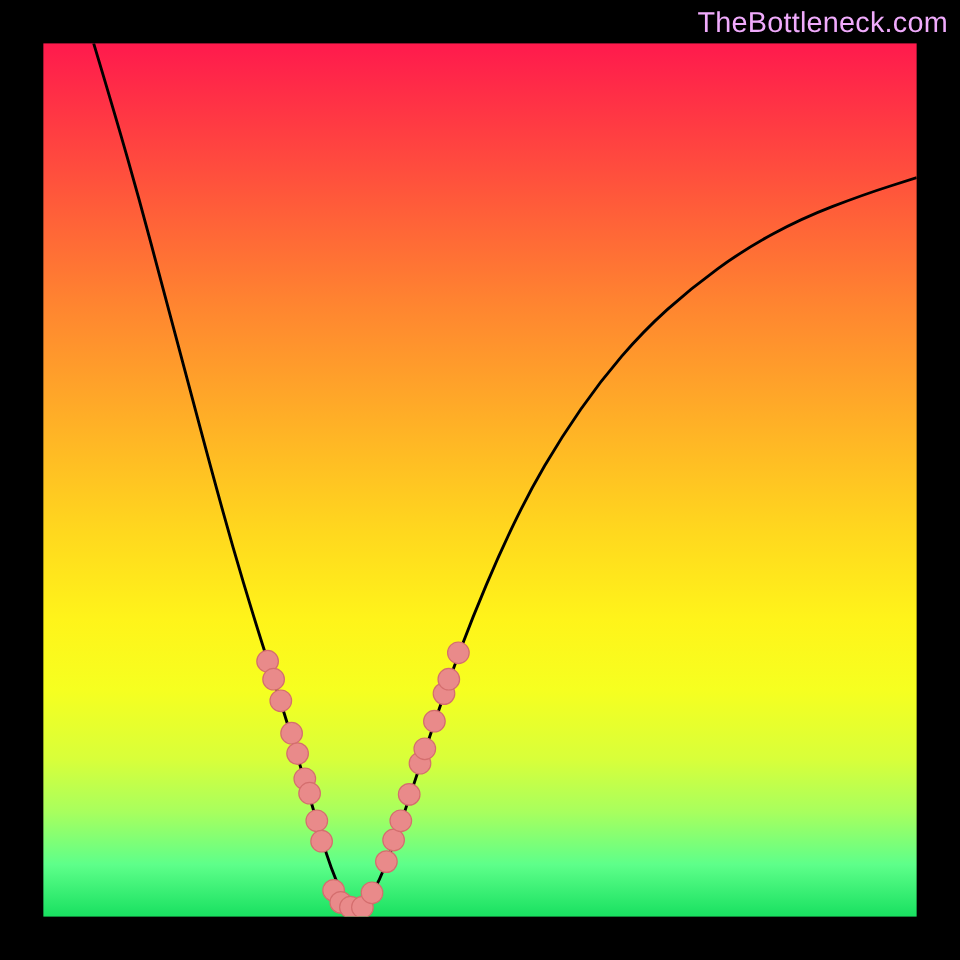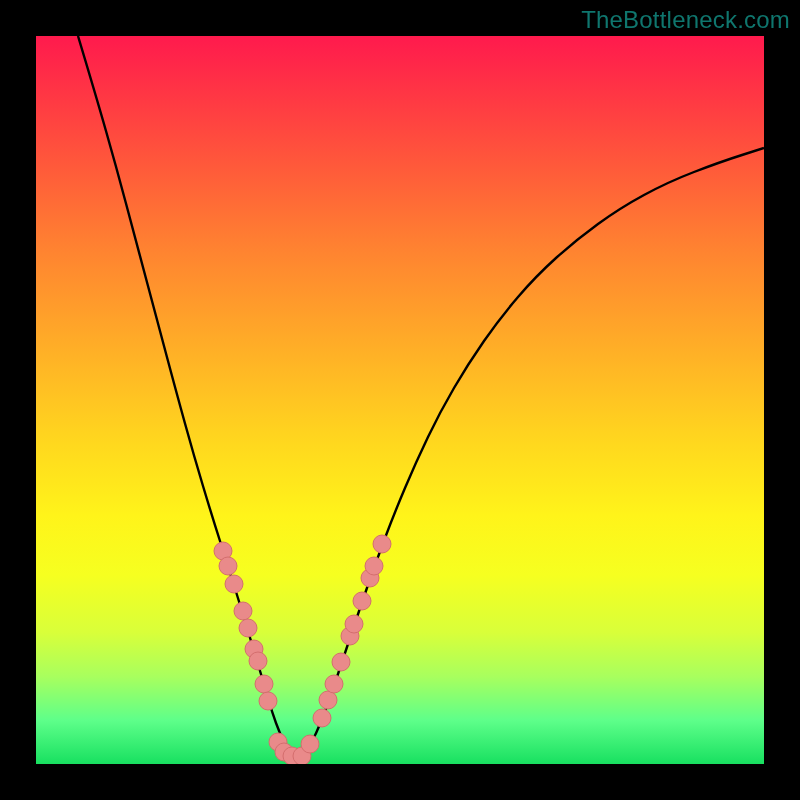--- a/index.html
+++ b/index.html
@@ -45,21 +45,21 @@
       #d8ff3a 82%,
       #a8ff5e 88%,
       #5eff8a 94%,
       #18e060 100%
     );
   }
   .watermark {
     position: absolute;
     top: 6px;
     right: 10px;
-    color: #0f766e;
+    color: #f0abfc;
     font-size: 24px;
     font-weight: 500;
     letter-spacing: 0.2px;
     user-select: none;
   }
   svg.curve {
     position: absolute;
     left: 0;
     top: 0;
     width: 100%;

